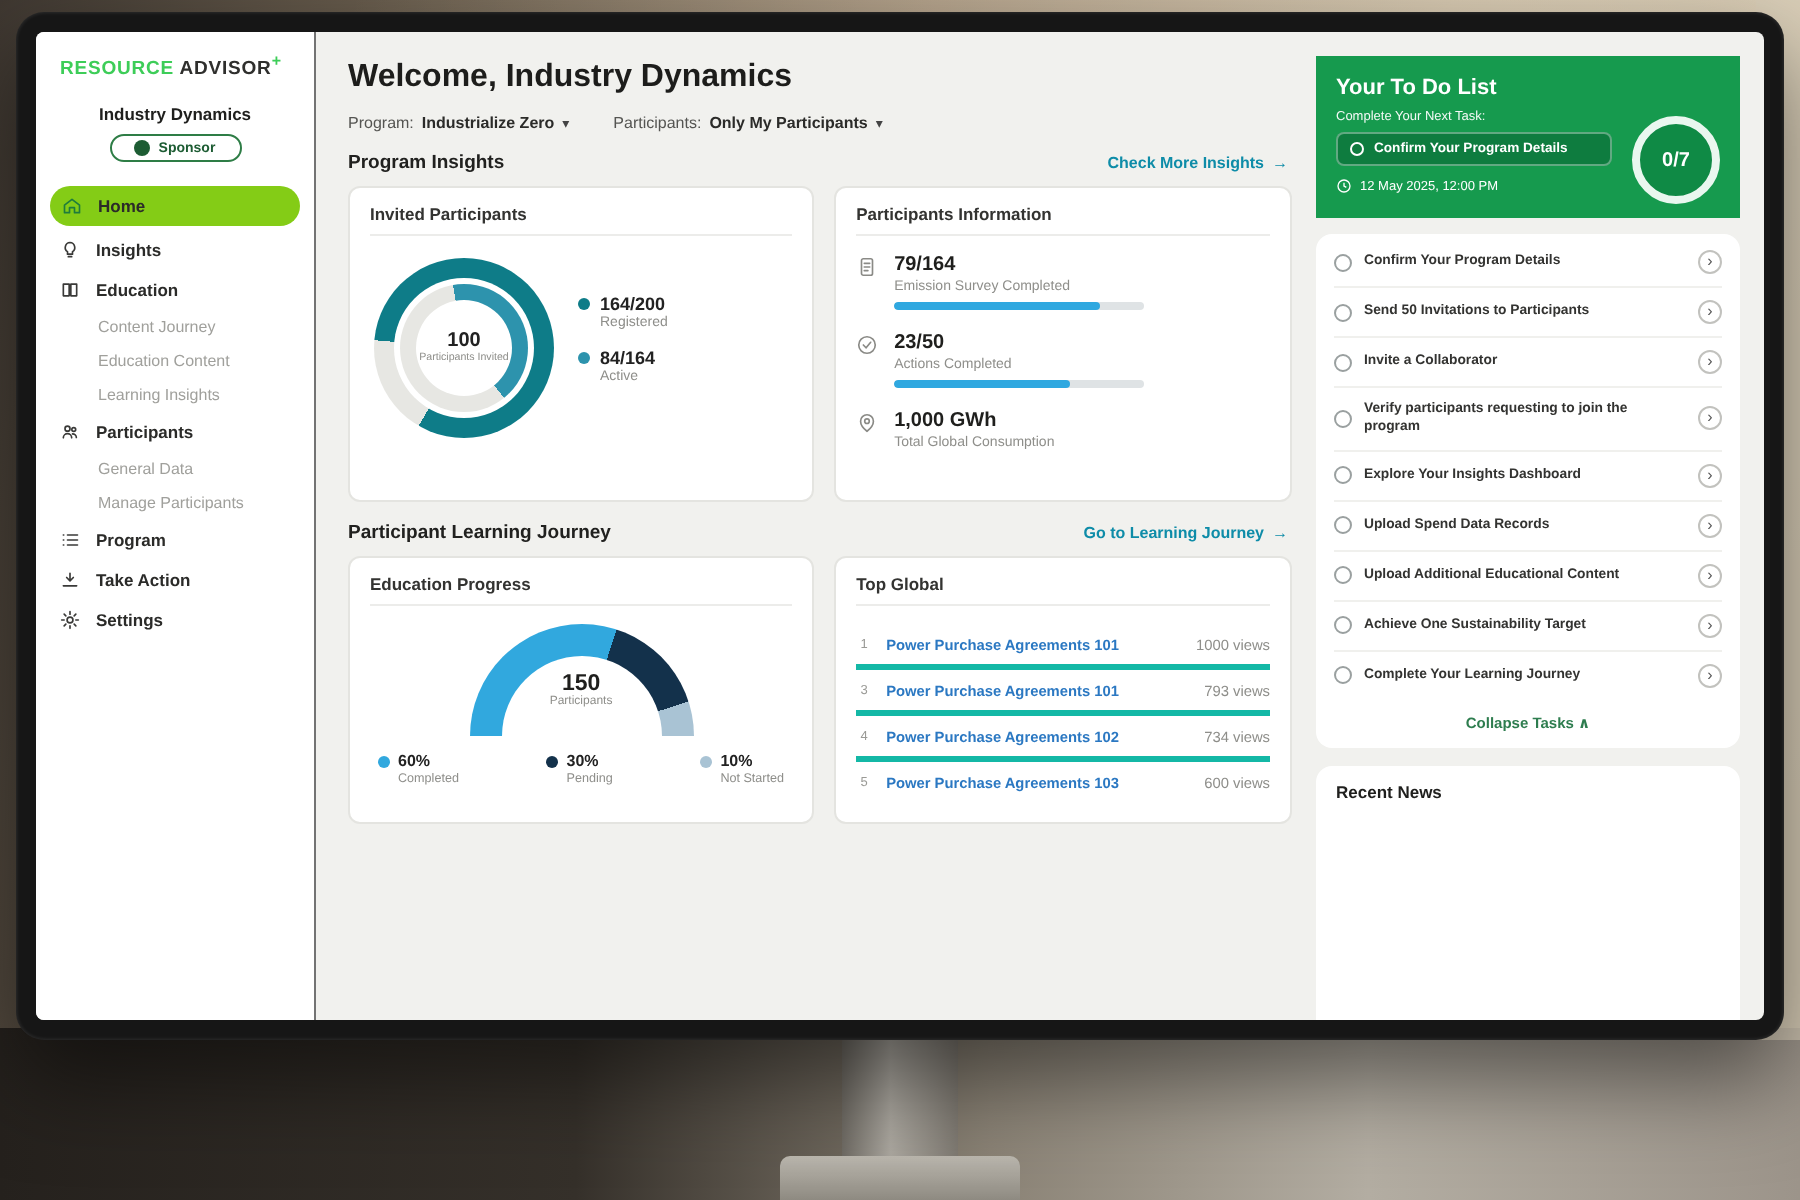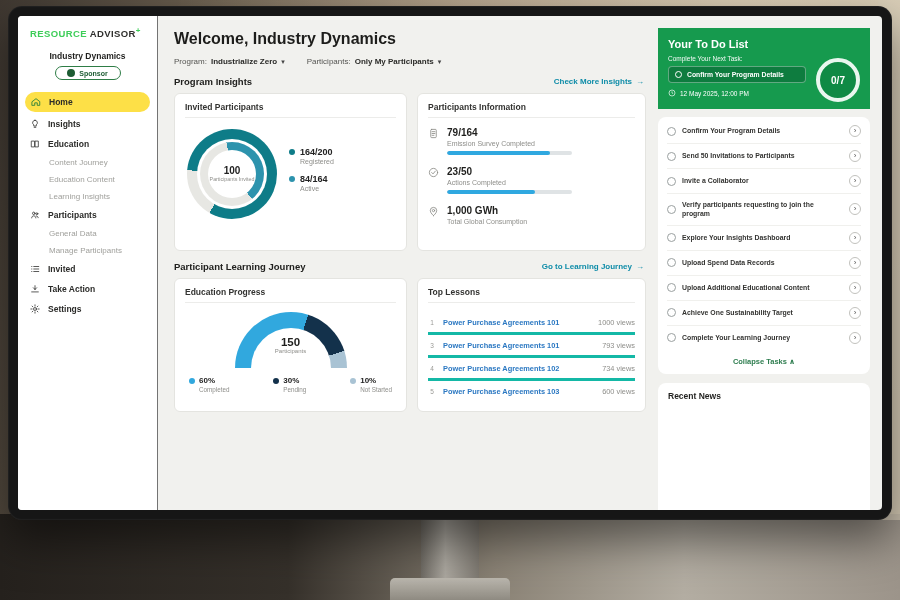--- a/index.html
+++ b/index.html
@@ -25,21 +25,21 @@
   
   .sidebar { width:140px; min-width:140px; background:#fff; border-right:1px solid #737373; padding-top:10px; }
   .logo { padding:0 12px; font-size:9.5px; font-weight:bold; letter-spacing:.4px; white-space:nowrap; }
   .logo .res { color:#3dcd58; } .logo .adv { color:#2f2f2d; } .logo .plus { color:#3dcd58; font-size:8px; vertical-align:super; }
   .org { text-align:center; font-size:8.5px; font-weight:bold; color:#1f1f1d; margin-top:12px; }
   .sponsor { margin:5px auto 12px; width:66px; border:1px solid #2e7d46; border-radius:10px; padding:2px 0 2px;
     font-size:7px; font-weight:bold; color:#1d5c33; display:flex; align-items:center; justify-content:center; gap:4px; cursor:pointer; }
   .sponsor-ic { width:8px; height:8px; border-radius:50%; background:#1d5c33; display:inline-block; }
   .nav-item { display:flex; align-items:center; gap:8px; padding:5px 12px; font-size:8.5px; font-weight:bold; color:#2b2b29; cursor:pointer; }
   .nav-item svg { width:10px; height:10px; stroke:#3a3a38; fill:none; stroke-width:2; stroke-linecap:round; stroke-linejoin:round; flex:none; }
-  .nav-item.active { background:#fde047; border-radius:14px; margin:0 7px 2px; padding:5px 6px; }
+  .nav-item.active { background:#84cc16; border-radius:14px; margin:0 7px 2px; padding:5px 6px; }
   .nav-item.active svg { stroke:#1e7c3c; }
   .nav-sub { padding:4px 12px 4px 31px; font-size:8px; color:#a0a09c; cursor:pointer; }
 
   
   .main { flex:1; min-width:0; padding:12px 12px 0 16px; display:flex; gap:12px; }
   .content { flex:1; min-width:0; }
   h1 { font-size:16px; font-weight:bold; color:#1d1d1b; margin:2px 0 9px; }
   .filters { display:flex; gap:22px; font-size:8px; color:#555552; margin-bottom:10px; align-items:center; }
   .filter { display:flex; gap:4px; align-items:center; cursor:pointer; }
   .filter .val { font-weight:bold; color:#2b2b29; }
@@ -168,21 +168,21 @@
           </svg>
       <span>Participants</span>
     </div>
     <div class="nav-sub">General Data</div>
     <div class="nav-sub">Manage Participants</div>
     <div class="nav-item">
       <svg viewBox="0 0 24 24">
             <path d="M9 6h12M9 12h12M9 18h12"></path>
             <path d="M4 6h.5M4 12h.5M4 18h.5"></path>
           </svg>
-      <span>Invited</span>
+      <span>Program</span>
     </div>
     <div class="nav-item">
       <svg viewBox="0 0 24 24">
             <path d="M12 4v9m0 0 4-4m-4 4-4-4M4 19h16"></path>
           </svg>
       <span>Take Action</span>
     </div>
     <div class="nav-item">
       <svg viewBox="0 0 24 24">
             <circle cx="12" cy="12" r="3.5"></circle>
@@ -330,21 +330,21 @@
               <span class="dot" style="background: rgb(169, 195, 212);"></span>
               <span>
                 <div class="v">10%</div>
                 <div class="l">Not Started</div>
               </span>
             </div>
           </div>
         </div>
 
         <div class="card card-lessons">
-          <div class="card-title">Top Lessons</div>
+          <div class="card-title">Top Global</div>
           <div class="lesson">
             <span class="rk">1</span>
             <span class="nm">Power Purchase Agreements 101</span>
             <span class="vw">1000 views</span>
           </div>
           <div class="lesson">
             <span class="rk">3</span>
             <span class="nm">Power Purchase Agreements 101</span>
             <span class="vw">793 views</span>
           </div>

